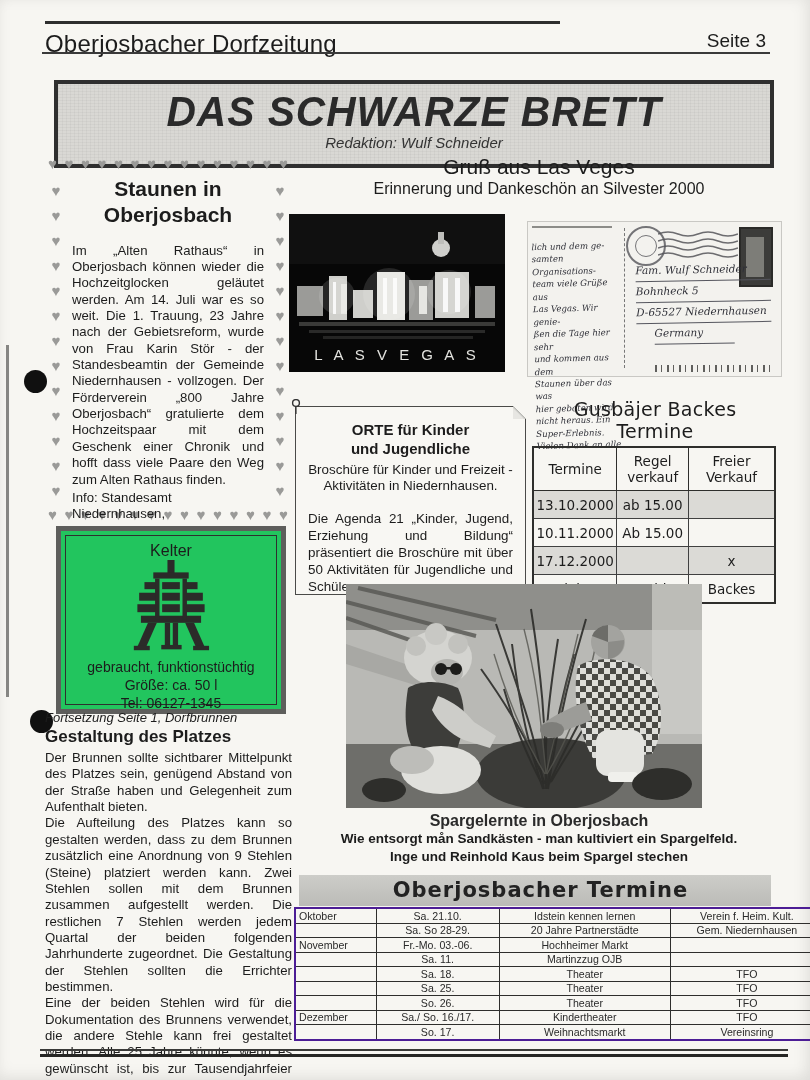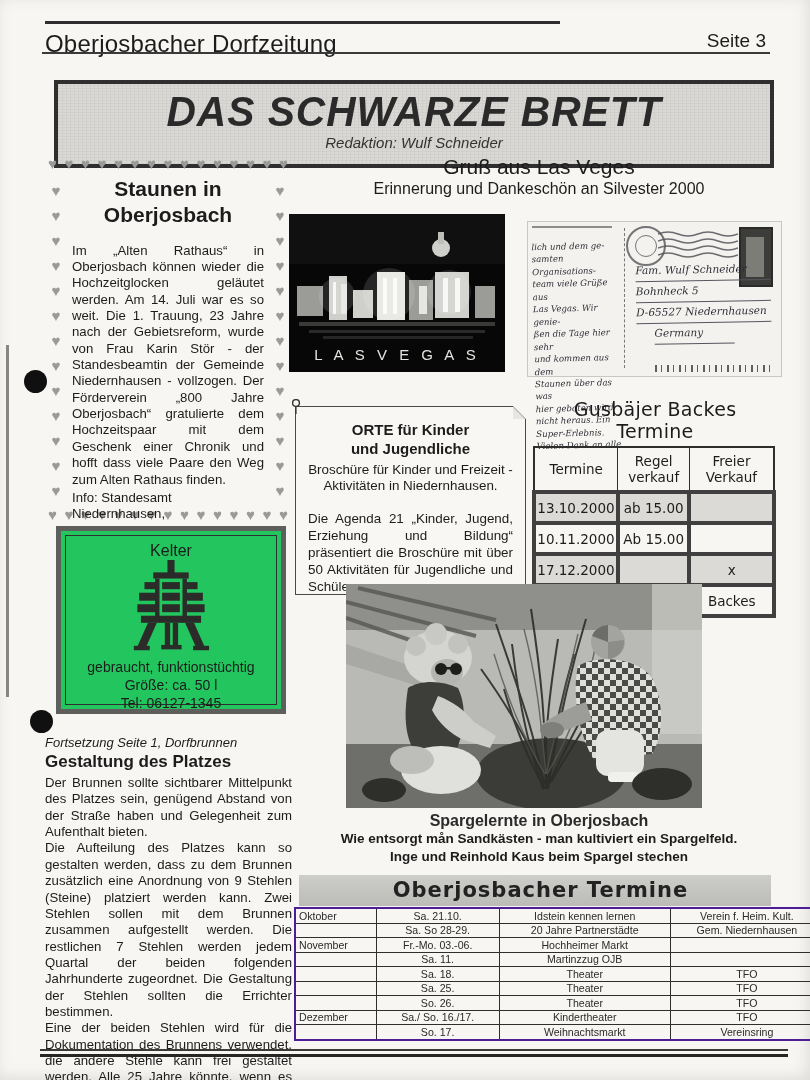--- a/index.html
+++ b/index.html
@@ -44,21 +44,21 @@
   .heiraten-info{font-size:13.2px;line-height:1.24;margin-top:2px;}
 
   
   .kelter{left:56px;top:526px;width:220px;height:178px;border:5px solid #5e5e5c;background:#22c55e;}
   .kelter-in{position:absolute;inset:4px;border:1px solid #2f2f2f;text-align:center;}
   .kelter-title{font-size:16px;margin-top:6px;}
   .kelter-lines{font-size:14px;line-height:1.3;margin-top:2px;}
 
   
   .dorf{left:45px;top:710px;width:247px;}
-  .dorf .cont{font-style:italic;font-size:13px;margin-bottom:2px;margin-top:25px;}
+  .dorf .cont{font-style:italic;font-size:13px;margin-bottom:2px;}
   .dorf h2{font-size:17px;margin:0 0 3px;}
   .dorf p{font-size:13.2px;line-height:1.24;text-align:justify;margin:0;}
 
   
   .gruss-head{left:300px;top:155px;width:478px;text-align:center;}
   .gruss-head .t{font-size:21px;}
   .gruss-head .s{font-size:16px;margin-top:1px;}
 
   .vegas{left:289px;top:214px;width:216px;height:158px;background:#000;}
   .postcard{left:527px;top:221px;width:253px;height:154px;background:#f3f2ee;border:1px solid #c9c8c4;}
@@ -86,21 +86,21 @@
   .orte-title{font-size:15px;font-weight:bold;line-height:1.25;}
   .orte-sub{font-size:13.4px;line-height:1.25;margin-top:3px;}
   .orte-para{font-size:13.4px;line-height:1.26;text-align:justify;margin-top:16px;text-align-last:left;}
 
   
   .backes{left:532px;top:398px;width:246px;}
   .backes-title{font-size:19px;text-align:center;font-family:"DejaVu Sans",sans-serif;letter-spacing:.3px;}
   table{border-collapse:collapse;}
   .backes table{margin-top:4px;width:244px;border:2px solid #2e2e2c;font-family:"DejaVu Sans",sans-serif;}
   .backes th{font-weight:normal;font-size:13.5px;white-space:pre-line;height:40px;border:1px solid #2e2e2c;}
-  .backes td{font-size:13.5px;text-align:center;height:25px;border:4px solid #404040;}
+  .backes td{font-size:13.5px;text-align:center;height:25px;border:1px solid #404040;}
   .backes tbody tr:nth-child(odd) td{background:#dbdad6;}
   .backes col.c1{width:84px;} .backes col.c2{width:72px;} .backes col.c3{width:88px;}
 
   
   .photo{left:346px;top:584px;width:356px;height:224px;background:#bdbdb9;}
   .sp-caption{left:300px;top:812px;width:478px;text-align:center;font-weight:bold;}
   .sp-caption .c1{font-size:16px;color:#2a2a2a;}
   .sp-caption .c2,.sp-caption .c3{font-size:13.5px;line-height:1.3;}
 
   

